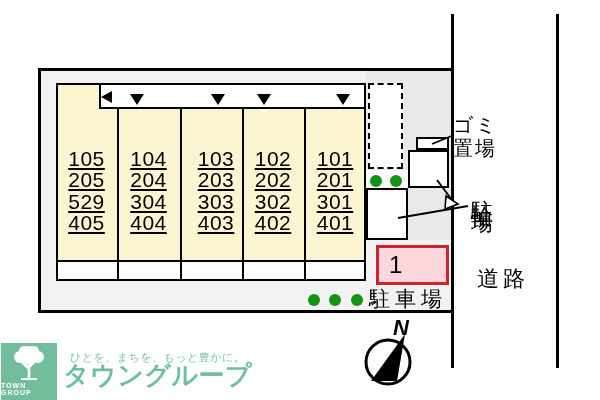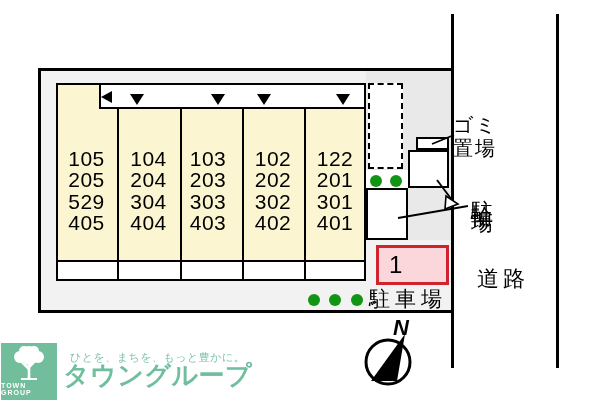--- a/index.html
+++ b/index.html
@@ -16,21 +16,21 @@
   
   .ground-strip{left:366px;top:71px;width:85px;height:169px;background:#E9E9E9;}
 
   
   .building{left:56px;top:83px;width:310px;height:198px;background:#FBF5D1;border:2px solid #000;}
   .corridor{left:99px;top:83px;width:267px;height:26px;background:#fff;border:2px solid #000;}
   .balcony{left:56px;top:260px;width:310px;height:21px;background:#fff;border:2px solid #000;}
   .divider{top:108px;width:2px;height:171px;background:#000;}
 
   .room-col{top:109px;height:150px;display:flex;flex-direction:column;align-items:center;
-    justify-content:center;padding-top:13px;font-size:21px;line-height:21.5px;letter-spacing:.5px;}
+    justify-content:center;padding-top:13px;font-size:21px;line-height:21.5px;letter-spacing:.5px;text-decoration:underline;}
 
   
   .tri-left{width:0;height:0;border-top:6px solid transparent;border-bottom:6px solid transparent;border-right:11px solid #000;}
   .tri-down{width:0;height:0;border-left:7px solid transparent;border-right:7px solid transparent;border-top:11px solid #000;}
 
   
   .dashed-box{left:368px;top:83px;width:35px;height:86px;background:#fff;border:2px dashed #000;}
   .dots-area{left:366px;top:170px;width:42px;height:18px;background:#fff;}
   .white-struct{background:#fff;border:2px solid #000;}
   .garbage-rect{left:416px;top:137px;width:33px;height:13px;}
@@ -88,34 +88,34 @@
     <span>205</span>
     <span>529</span>
     <span>405</span>
   </div>
   <div class="abs room-col" style="left:117px;width:63px;border-radius:6px;">
     <span>104</span>
     <span>204</span>
     <span>304</span>
     <span>404</span>
   </div>
-  <div class="abs room-col" style="left:184px;width:48px;">
+  <div class="abs room-col" style="left:192px;width:48px;">
     <span>103</span>
     <span>203</span>
     <span>303</span>
     <span>403</span>
   </div>
   <div class="abs room-col" style="left:242px;width:62px;text-align:center;">
     <span>102</span>
     <span>202</span>
     <span>302</span>
     <span>402</span>
   </div>
   <div class="abs room-col" style="left:304px;width:62px;">
-    <span>122</span>
+    <span>101</span>
     <span>201</span>
     <span>301</span>
     <span>401</span>
   </div>
 
   <div class="abs dashed-box"></div>
   <div class="abs dots-area"></div>
   <div class="abs white-struct garbage-rect"></div>
   <div class="abs white-struct bike-rect-1"></div>
   <div class="abs white-struct bike-rect-2"></div>

